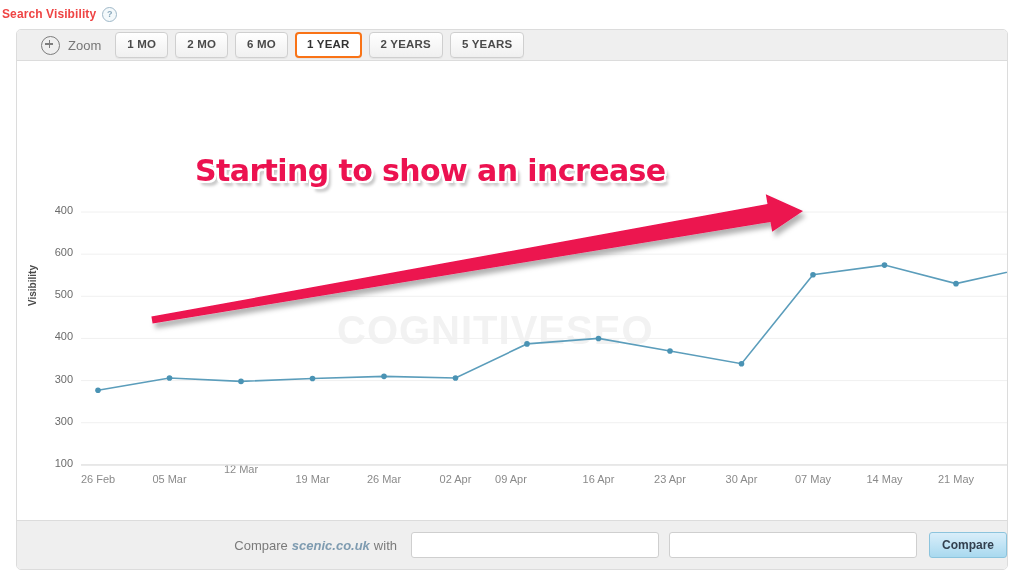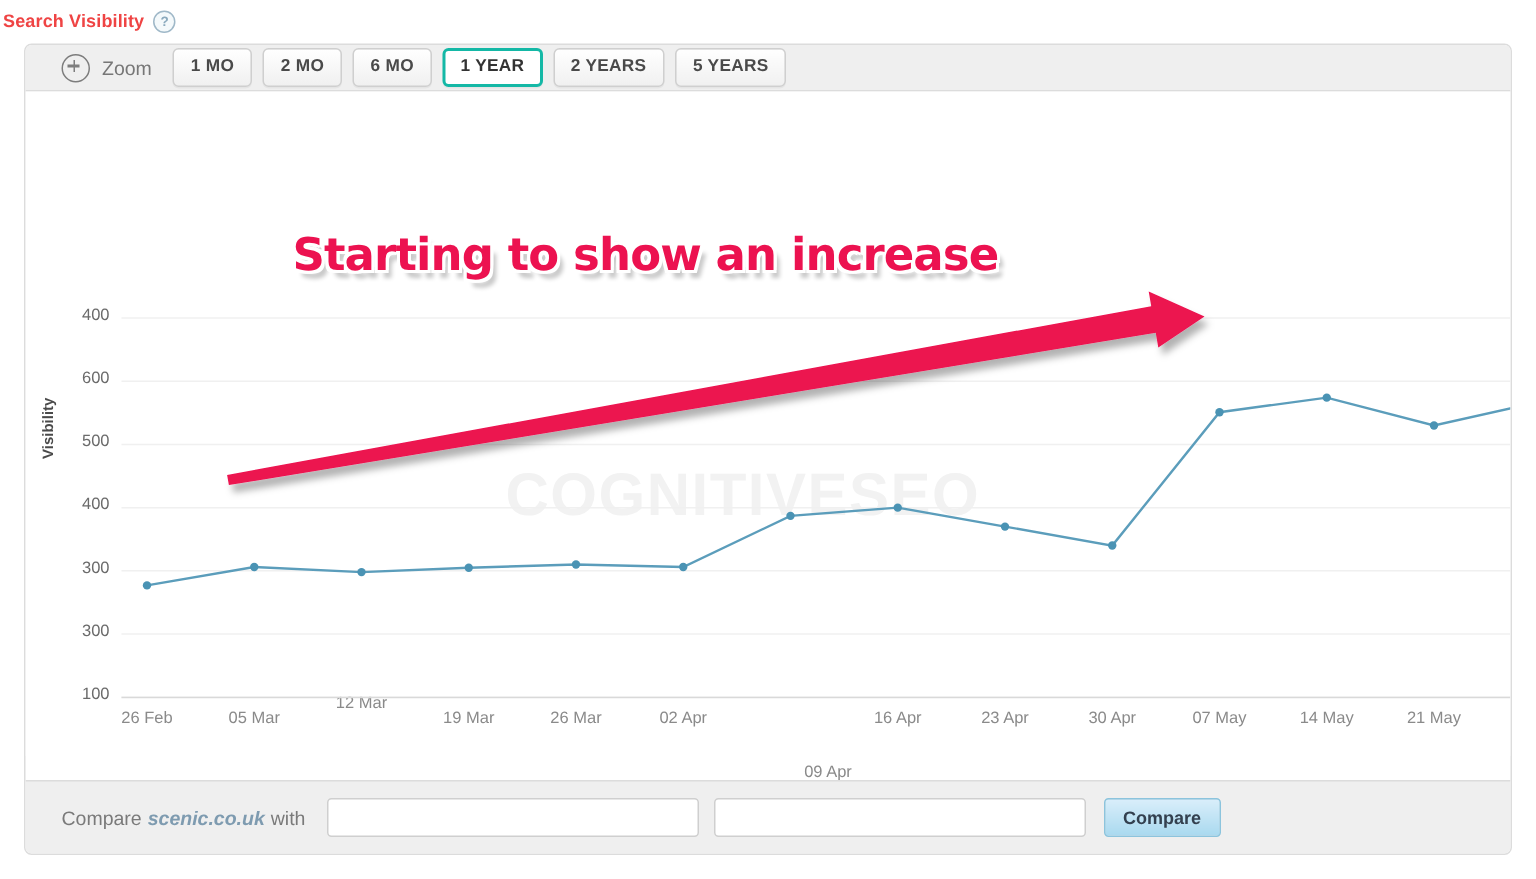--- a/index.html
+++ b/index.html
@@ -57,21 +57,21 @@
   }
   .period-btn{
     font-size:11.5px;font-weight:bold;color:#4a4a4a;
     background:linear-gradient(#ffffff,#f0f0f0);
     border:1px solid #cfcfcf;border-radius:4px;
     padding:6px 11px 6px 11px;margin-right:7px;
     cursor:pointer;line-height:1;letter-spacing:.2px;
     box-shadow:0 1px 0 rgba(0,0,0,.04);
   }
   .period-btn.active{
-    background:#ffffff;border:2px solid #14b8a6;color:#333;
+    background:#ffffff;border:2px solid #f97316;color:#333;
     padding:5px 10px 5px 10px;
   }
   
   .chart-wrap{position:relative;height:443px;background:#fff;}
   .watermark{
     position:absolute;left:320px;top:247px;
     font-size:40px;font-weight:bold;color:#f2f2f2;
     letter-spacing:1px;user-select:none;white-space:nowrap;
   }
   .axis-title{
@@ -99,20 +99,21 @@
       2px 0 0 #fff,-2px 0 0 #fff,0 2px 0 #fff,0 -2px 0 #fff,
       2px 2px 0 #fff,-2px 2px 0 #fff,2px -2px 0 #fff,-2px -2px 0 #fff,
       4px 5px 3px rgba(0,0,0,.22);
   }
   
   .footer{
     position:absolute;left:0;bottom:0;width:100%;height:49px;
     background:#efefef;border-top:1px solid #dcdcdc;
     display:flex;align-items:center;padding-left:24px;
     box-sizing:border-box;
+    justify-content:flex-end;
   }
   .cmp-text{font-size:13px;color:#7a7a7a;}
   .cmp-domain{
     font-size:13px;font-weight:bold;font-style:italic;color:#7e9bb0;
     margin:0 4px;
   }
   .cmp-input{
     height:26px;border:1px solid #cfcfcf;border-radius:3px;
     background:#fff;box-sizing:border-box;
     font-size:12px;padding:0 6px;color:#333;
@@ -161,21 +162,21 @@
         <div class="ytick" style="left: 22px; top: 185.143px;">600</div>
         <div class="ytick" style="left: 22px; top: 143px;">400</div>
       </div>
     <div id="xticks">
         <div class="xtick" style="left: 46px; top: 412px;">26 Feb</div>
         <div class="xtick" style="left: 117.5px; top: 412px;">05 Mar</div>
         <div class="xtick" style="left: 189px; top: 402px;">12 Mar</div>
         <div class="xtick" style="left: 260.5px; top: 412px;">19 Mar</div>
         <div class="xtick" style="left: 332px; top: 412px;">26 Mar</div>
         <div class="xtick" style="left: 403.5px; top: 412px;">02 Apr</div>
-        <div class="xtick" style="left: 500px; top: 412px; margin-top: 36px;">09 Apr</div>
+        <div class="xtick" style="left: 459px; top: 412px;">09 Apr</div>
         <div class="xtick" style="left: 546.5px; top: 412px;">16 Apr</div>
         <div class="xtick" style="left: 618px; top: 412px;">23 Apr</div>
         <div class="xtick" style="left: 689.5px; top: 412px;">30 Apr</div>
         <div class="xtick" style="left: 761px; top: 412px;">07 May</div>
         <div class="xtick" style="left: 832.5px; top: 412px;">14 May</div>
         <div class="xtick" style="left: 904px; top: 412px;">21 May</div>
       </div>
 
     <svg class="plot" width="990" height="443">
       <g id="gridlines">

